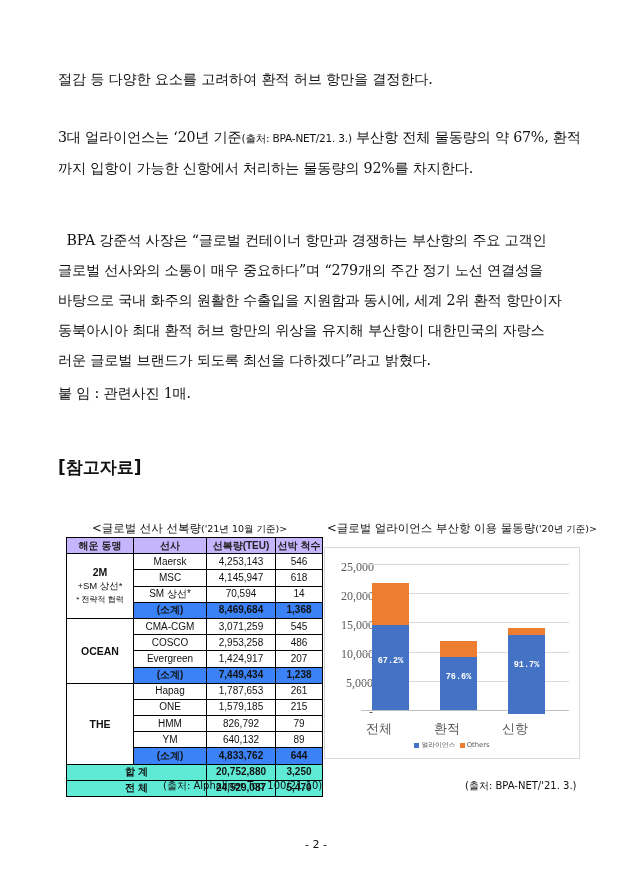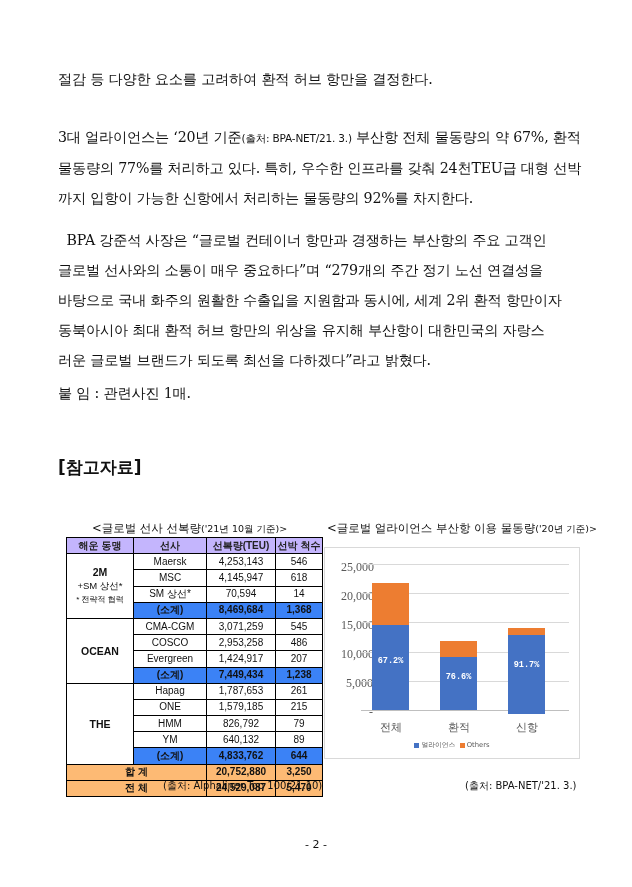--- a/index.html
+++ b/index.html
@@ -10,46 +10,45 @@
   .section-title{position:absolute;left:58px;top:456px;font-family:"DejaVu Sans",sans-serif;font-weight:bold;font-size:17px;}
   .caption{position:absolute;font-family:"DejaVu Sans",sans-serif;font-size:11.5px;white-space:nowrap;}
   .caption .sub{font-size:9.5px;}
   table.ships{position:absolute;left:66px;top:537px;border-collapse:collapse;font-family:"Liberation Sans",sans-serif;font-size:10px;}
   table.ships td, table.ships th{border:1px solid #000;padding:0;height:15.2px;text-align:center;line-height:14px;}
   table.ships th{background:#c4b5fd;font-weight:bold;color:#222;}
   td.grp{font-weight:bold;font-size:10.5px;}
   td.grp .s1{font-weight:normal;font-size:9.5px;display:block;}
   td.grp .s2{font-weight:normal;font-size:8px;display:block;}
   tr.sub td.c{background:#3b82f6;font-weight:bold;}
-  tr.tot td{background:#fdba74;font-weight:bold;}
+  tr.tot td{background:#5eead4;font-weight:bold;}
   .c1{width:66px}.c2{width:72px}.c3{width:68px}.c4{width:46px}
   .source{position:absolute;font-family:"DejaVu Sans",sans-serif;font-size:10px;white-space:nowrap;}
   .chart{position:absolute;left:324px;top:547px;width:254px;height:210px;border:1px solid #d9d9d9;background:#fff;}
   .ytick{position:absolute;left:16px;width:32px;text-align:right;font-family:Liberation Serif, serif;font-size:12px;color:#595959;}
   .grid{position:absolute;left:36px;right:10px;height:1px;background:#d9d9d9;}
   .bar{position:absolute;width:37px;}
   .seg{position:absolute;left:0;width:100%;}
   .blue{background:#4472c4;}
   .orange{background:#ed7d31;}
   .pct{position:absolute;width:100%;text-align:center;color:#fff;font-family:Liberation Mono, monospace;font-weight:bold;font-size:8.5px;}
-  .xlab{position:absolute;width:50px;text-align:center;font-family:"DejaVu Sans",sans-serif;font-size:11px;color:#595959;}
+  .xlab{position:absolute;width:50px;font-family:"DejaVu Sans",sans-serif;font-size:13px;color:#595959;}
   .legend{position:absolute;top:192px;left:0;width:100%;text-align:center;font-family:"DejaVu Sans",sans-serif;font-size:6.8px;color:#595959;}
   .legend i{display:inline-block;width:5px;height:5px;margin-right:2px;vertical-align:middle;}
   .pagenum{position:absolute;top:838px;left:0;width:632px;text-align:center;font-family:"DejaVu Sans",sans-serif;font-size:11px;}
 </style>
 </head>
 <body>
 
 <div class="para" style="top:64px;">
   <span>절감 등 다양한 요소를 고려하여 환적 허브 항만을 결정한다.</span>
 </div>
 
 <div class="para" style="top:122px;">
   <span><b style="font-weight:normal"> 3대 얼라이언스는 ‘20년 기준</b><b style="font-weight:normal" class="small">(출처: BPA-NET/21. 3.)</b><b style="font-weight:normal"> 부산항 전체 물동량의 약 67%, 환적</b></span>
-  <span>물동량의 77%를 처리하고 있다. 특히, 우수한 인프라를 갖춰 24천TEU급 대형 선박</span>
   <span>까지 입항이 가능한 신항에서 처리하는 물동량의 92%를 차지한다.</span>
 </div>
 
 <div class="para" style="top:225px;">
   <span style="white-space:pre;">  BPA 강준석 사장은 “글로벌 컨테이너 항만과 경쟁하는 부산항의 주요 고객인</span>
   <span>글로벌 선사와의 소통이 매우 중요하다”며 “279개의 주간 정기 노선 연결성을</span>
   <span>바탕으로 국내 화주의 원활한 수출입을 지원함과 동시에, 세계 2위 환적 항만이자</span>
   <span>동북아시아 최대 환적 허브 항만의 위상을 유지해 부산항이 대한민국의 자랑스</span>
   <span>러운 글로벌 브랜드가 되도록 최선을 다하겠다”라고 밝혔다.</span>
 </div>

